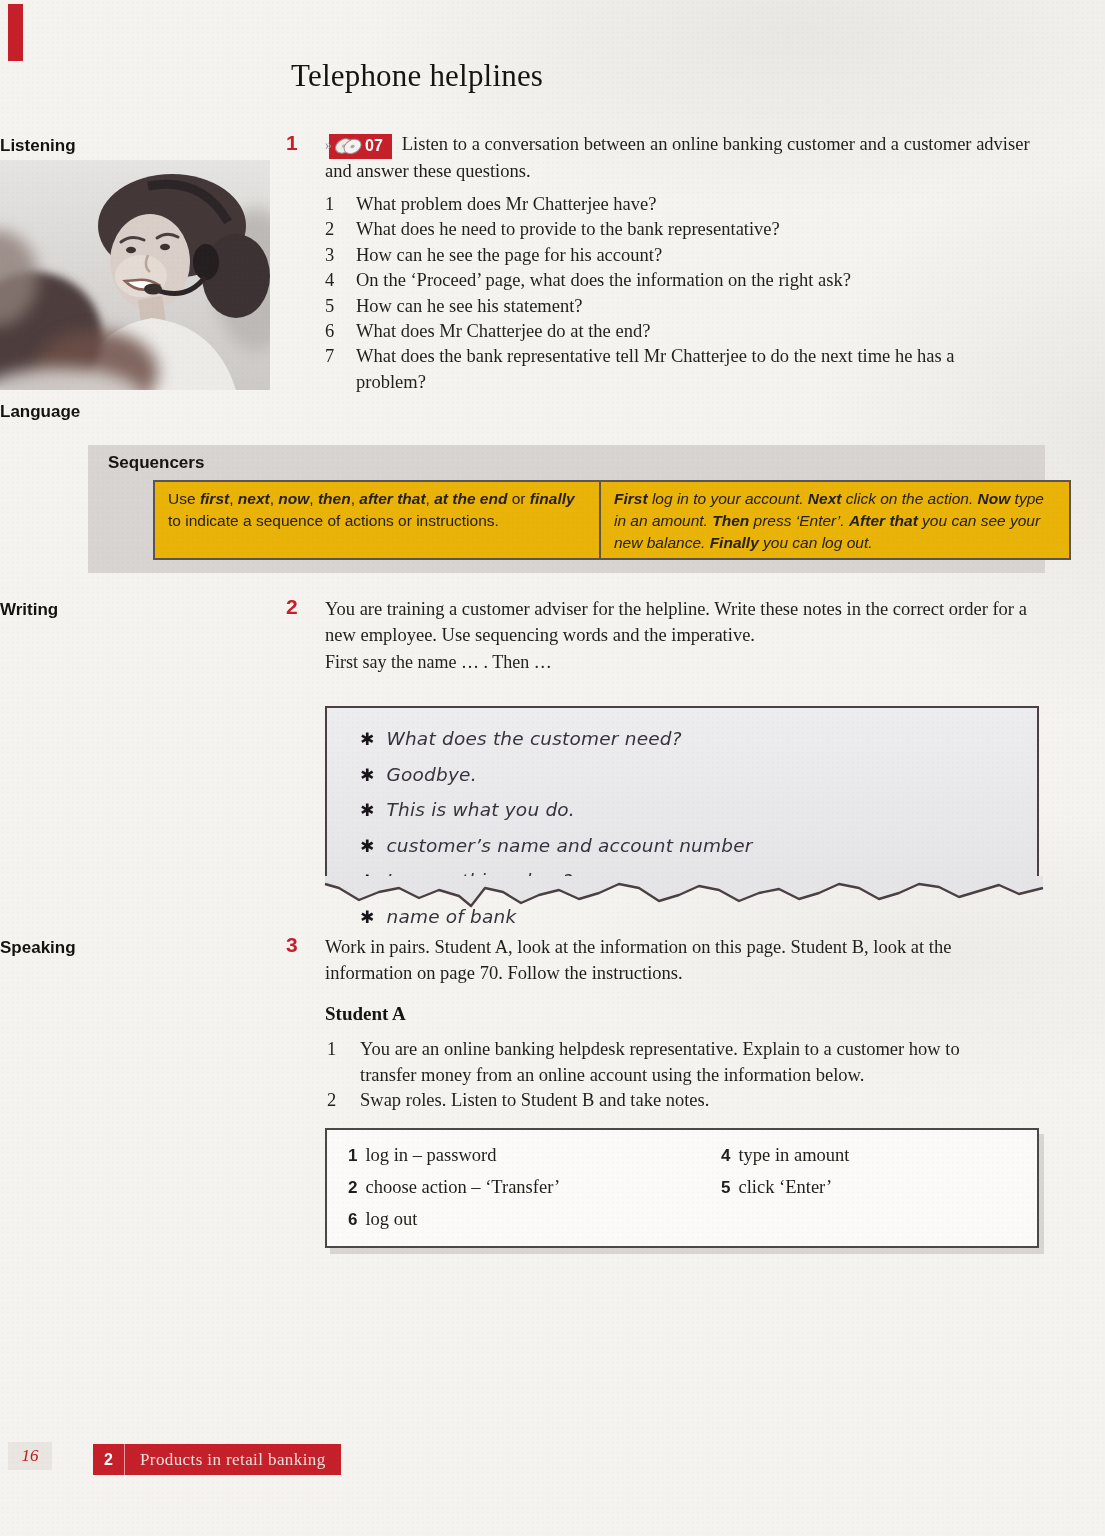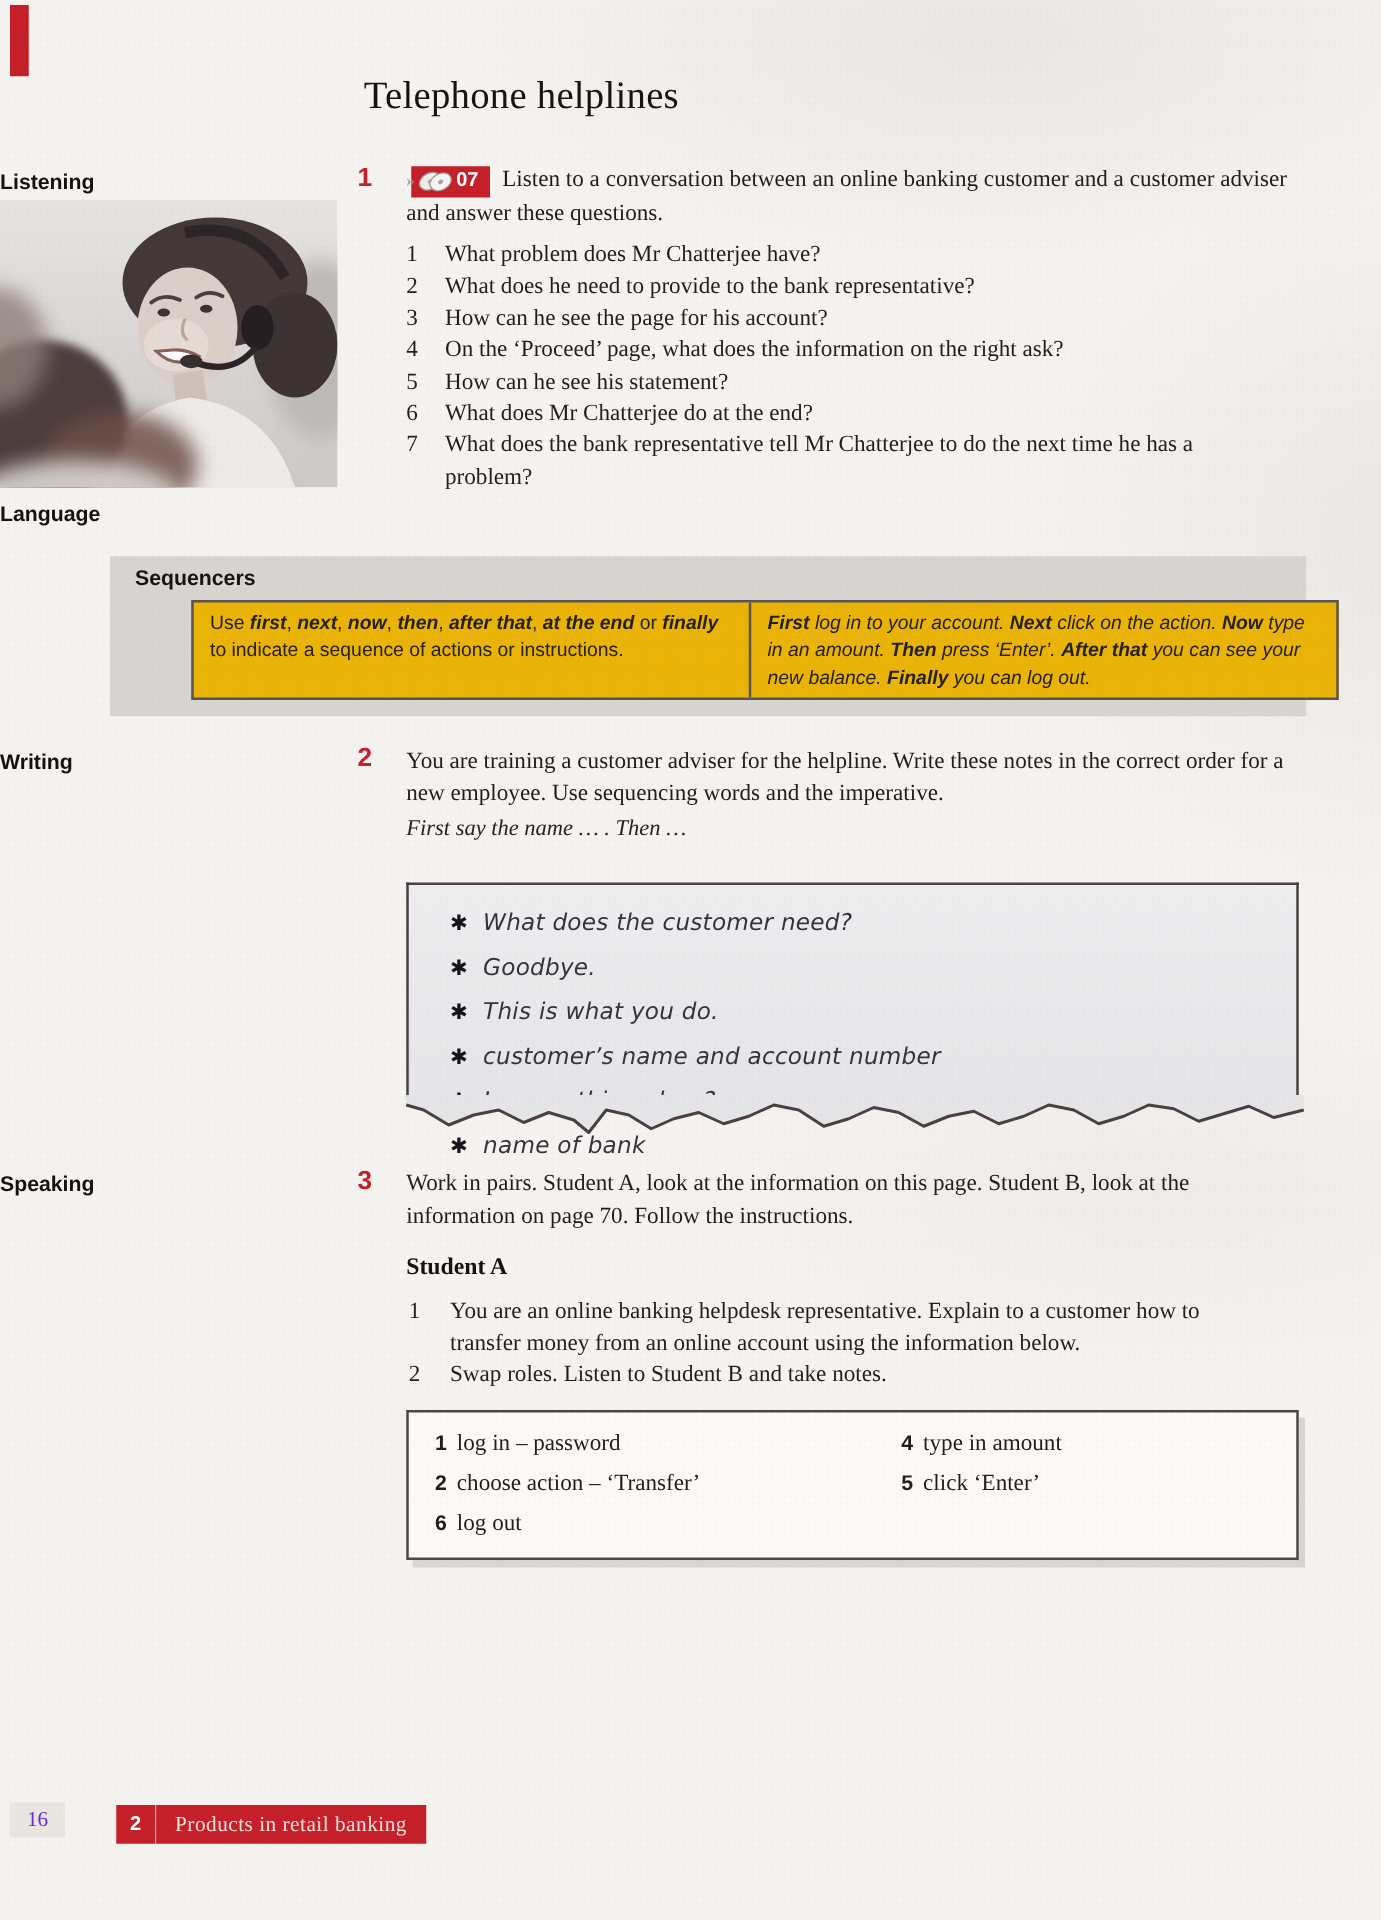--- a/index.html
+++ b/index.html
@@ -25,35 +25,35 @@
   .qrow{display:flex;font-size:18.5px;line-height:25.4px;}
   .qnum{width:31px;flex:none;}
   .qtext{flex:1;}
   .photo{position:absolute;left:0;top:160px;width:270px;height:230px;}
   .seq-panel{position:absolute;left:88px;top:445px;width:957px;height:128px;background:#d7d4d2;}
   .seq-title{position:absolute;left:20px;top:8px;font-family:"Liberation Sans",sans-serif;font-weight:bold;font-size:17px;color:#17130f;}
   .seq-box{position:absolute;left:21px;top:35px;width:914px;height:76px;background:#eab308;border:2px solid#5b5452;display:flex;margin-left:44px;}
   .seq-cell{box-sizing:border-box;padding:6px 13px 0 13px;font-family:"Liberation Sans",sans-serif;font-size:15.5px;line-height:22px;color:#26211d;}
   .seq-left{width:446px;border-right:2px solid #5b5452;}
   .seq-right{flex:1;font-style:italic;}
-  .w-example{position:absolute;left:325px;top:652px;font-style:italic;font-size:18px;color:#27221e;}
+  .w-example{position:absolute;left:325px;top:652px;font-size:18px;color:#27221e;}
   .notes{position:absolute;left:325px;top:706px;width:714px;height:172px;background:linear-gradient(180deg,#ededef,#e5e5e8);border:2px solid #4a3f42;border-bottom:none;box-sizing:border-box;}
   .notes-inner{padding:20px 0 0 33px;}
   .note-row{display:flex;align-items:baseline;height:35.5px;font-family:"DejaVu Sans",sans-serif;font-style:italic;font-size:18.5px;color:#37323d;letter-spacing:.2px;}
   .note-bullet{font-style:normal;font-size:17px;color:#18131a;margin-right:12px;}
   .tear{position:absolute;left:-2px;top:168px;width:718px;height:42px;overflow:visible;}
   .student-a{position:absolute;left:325px;top:1003px;font-weight:bold;font-size:19px;color:#17130f;}
   .s-items{position:absolute;left:327px;top:1037px;width:692px;}
   .s-row{display:flex;font-size:18.5px;line-height:25.5px;}
   .s-num{width:33px;flex:none;}
   .infobox{position:absolute;left:325px;top:1128px;width:714px;height:120px;background:#fbfaf8;border:2px solid #4c4648;box-sizing:border-box;box-shadow:5px 6px 0 rgba(150,146,141,.30);}
   .infogrid{display:grid;grid-template-columns:373px auto;padding:15px 16px 0 21px;}
   .info-item{height:32px;font-size:18.5px;color:#211d19;}
   .info-item .n{font-family:"Liberation Sans",sans-serif;font-weight:bold;font-size:17px;margin-right:8px;}
-  .pageno-patch{position:absolute;left:8px;top:1442px;width:44px;height:28px;background:#e9e6e2;display:flex;align-items:center;justify-content:center;font-size:17px;color:#6d28d9;}
+  .pageno-patch{position:absolute;left:8px;top:1442px;width:44px;height:28px;background:#e9e6e2;display:flex;align-items:center;justify-content:center;font-size:17px;color:#b91c1c;font-style:italic;}
   .unit-banner{position:absolute;left:93px;top:1444px;height:31px;background:#c5202a;display:flex;align-items:stretch;}
   .unit-banner .num{width:31px;display:flex;align-items:center;justify-content:center;font-family:"Liberation Sans",sans-serif;font-weight:bold;font-size:16px;color:#fff;border-right:1px solid rgba(255,255,255,.55);}
   .unit-banner .name{display:flex;align-items:center;padding:14px 15px;font-size:17px;color:#ebe1dc;letter-spacing:.4px;}
 </style>
 </head>
 <body>
 
 <div class="page">
 
   <div class="unit-tab"></div>

